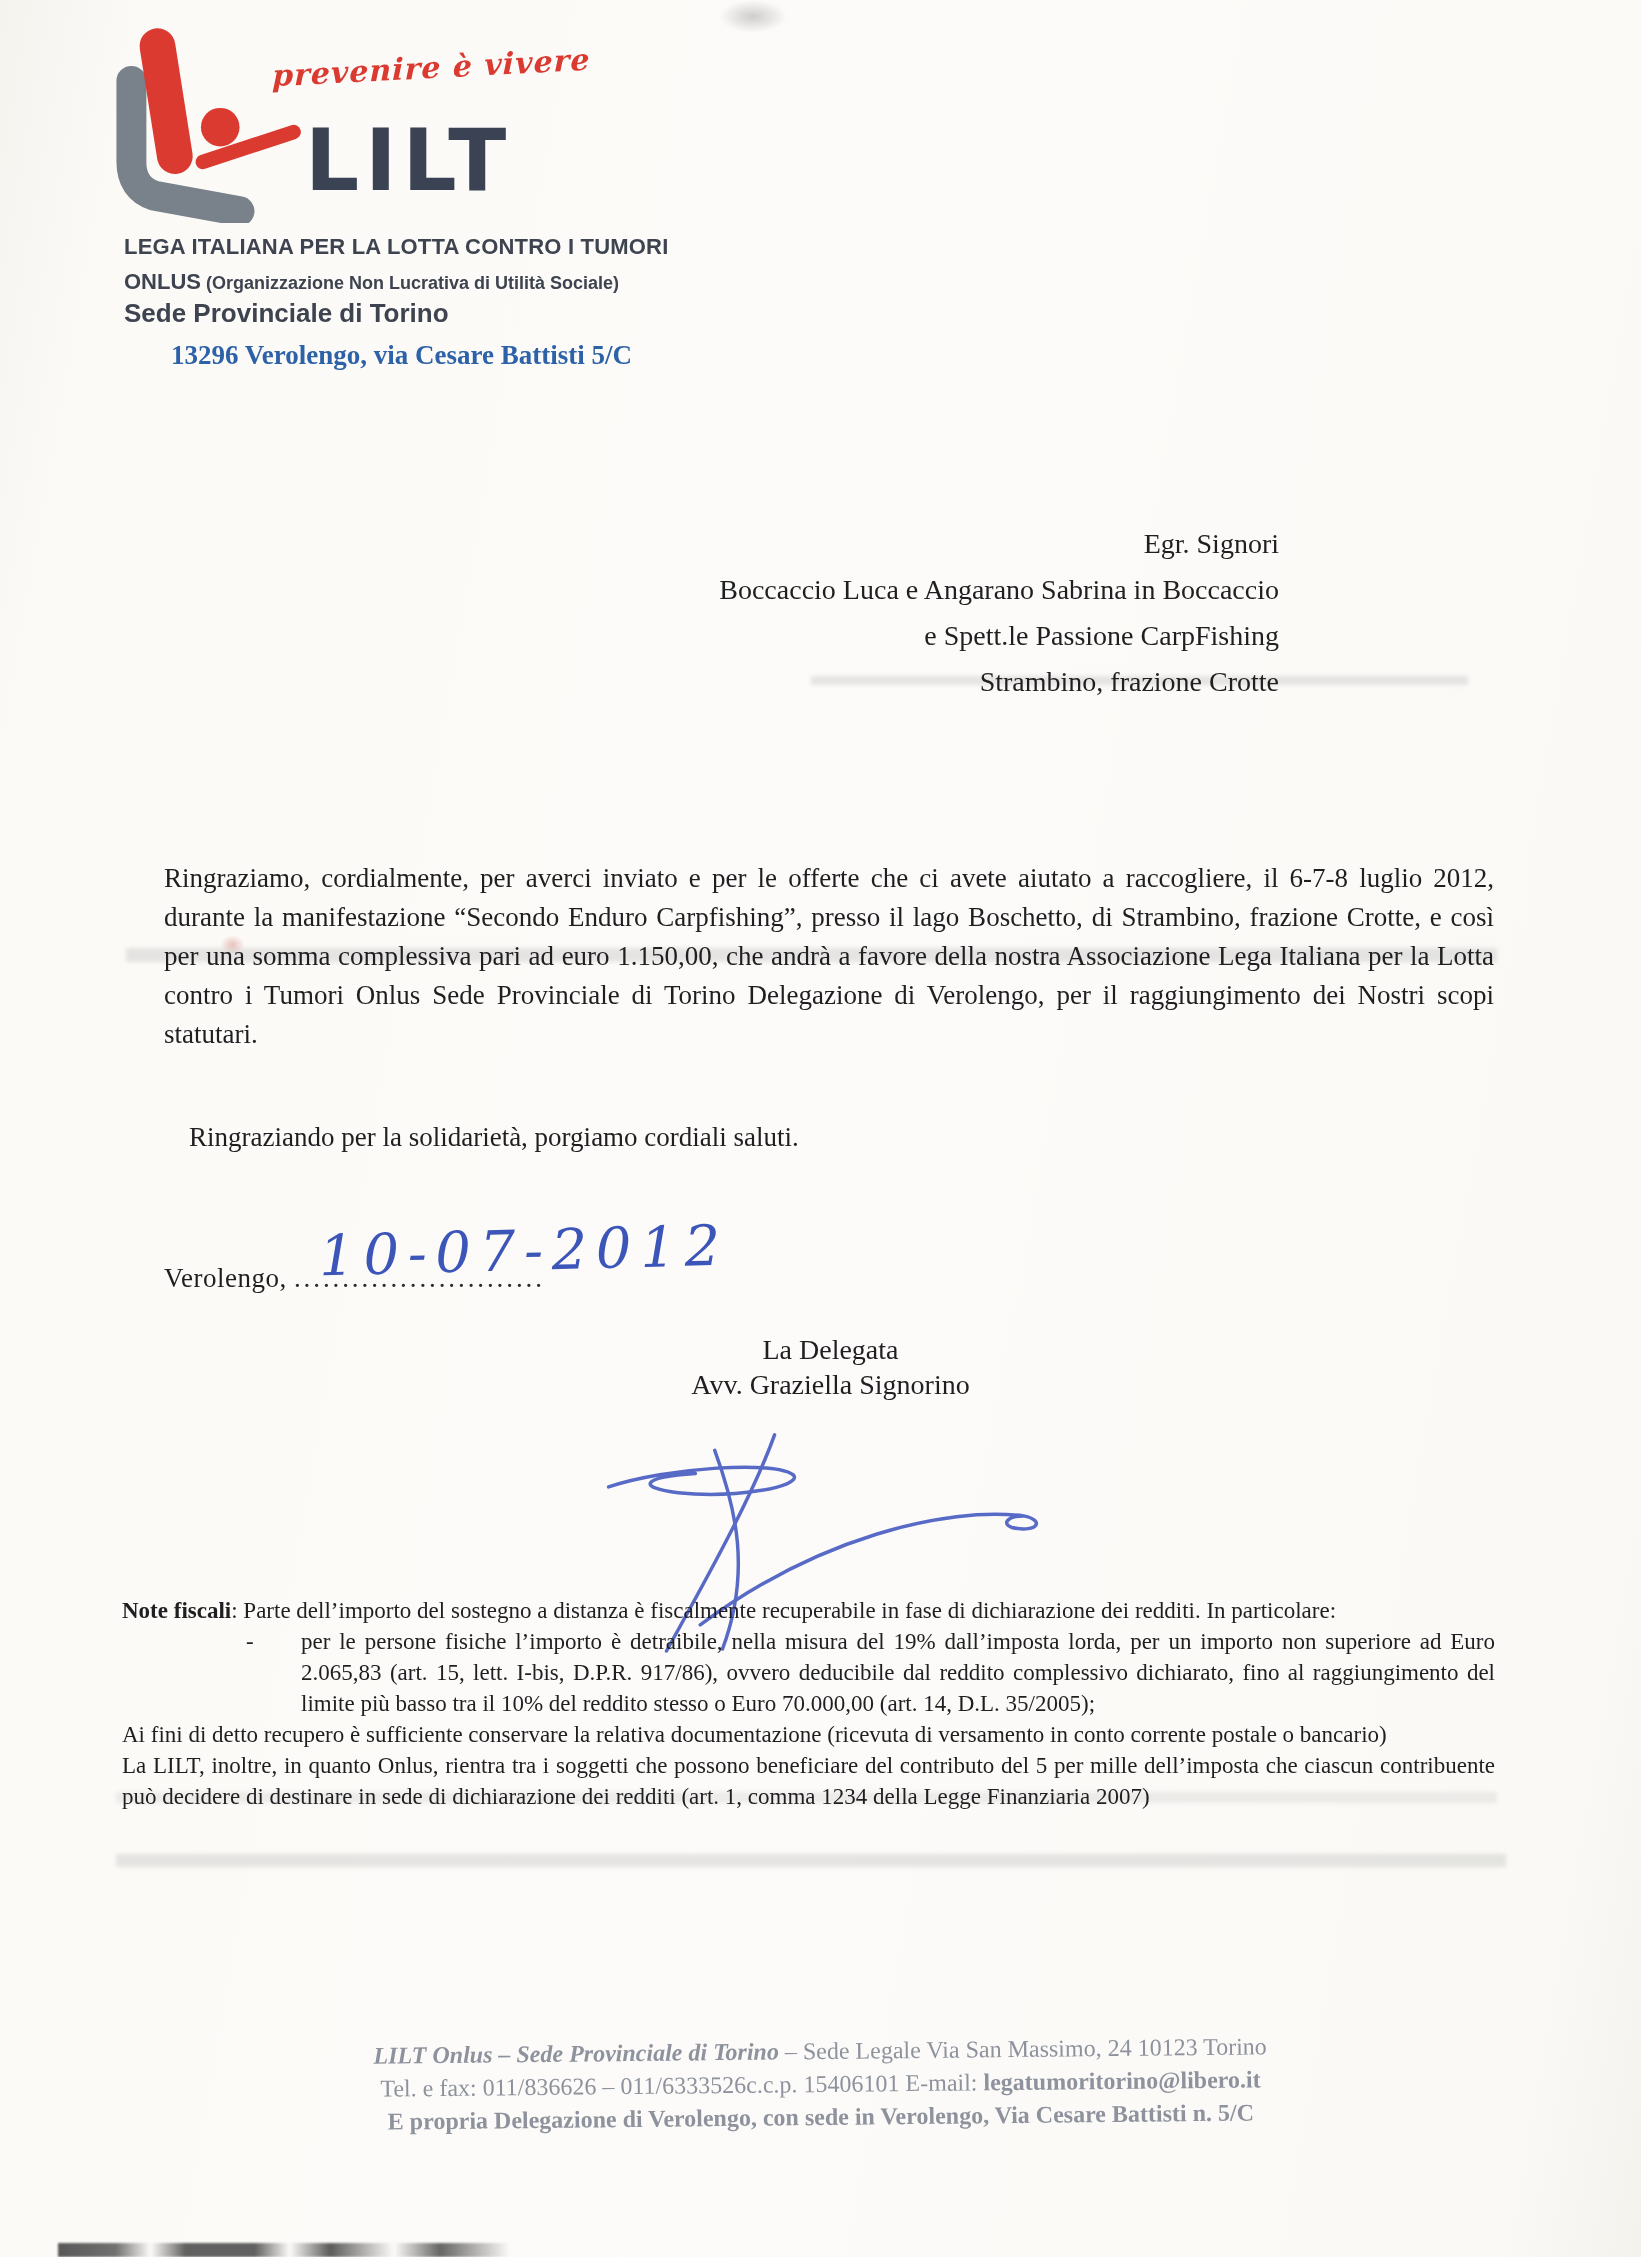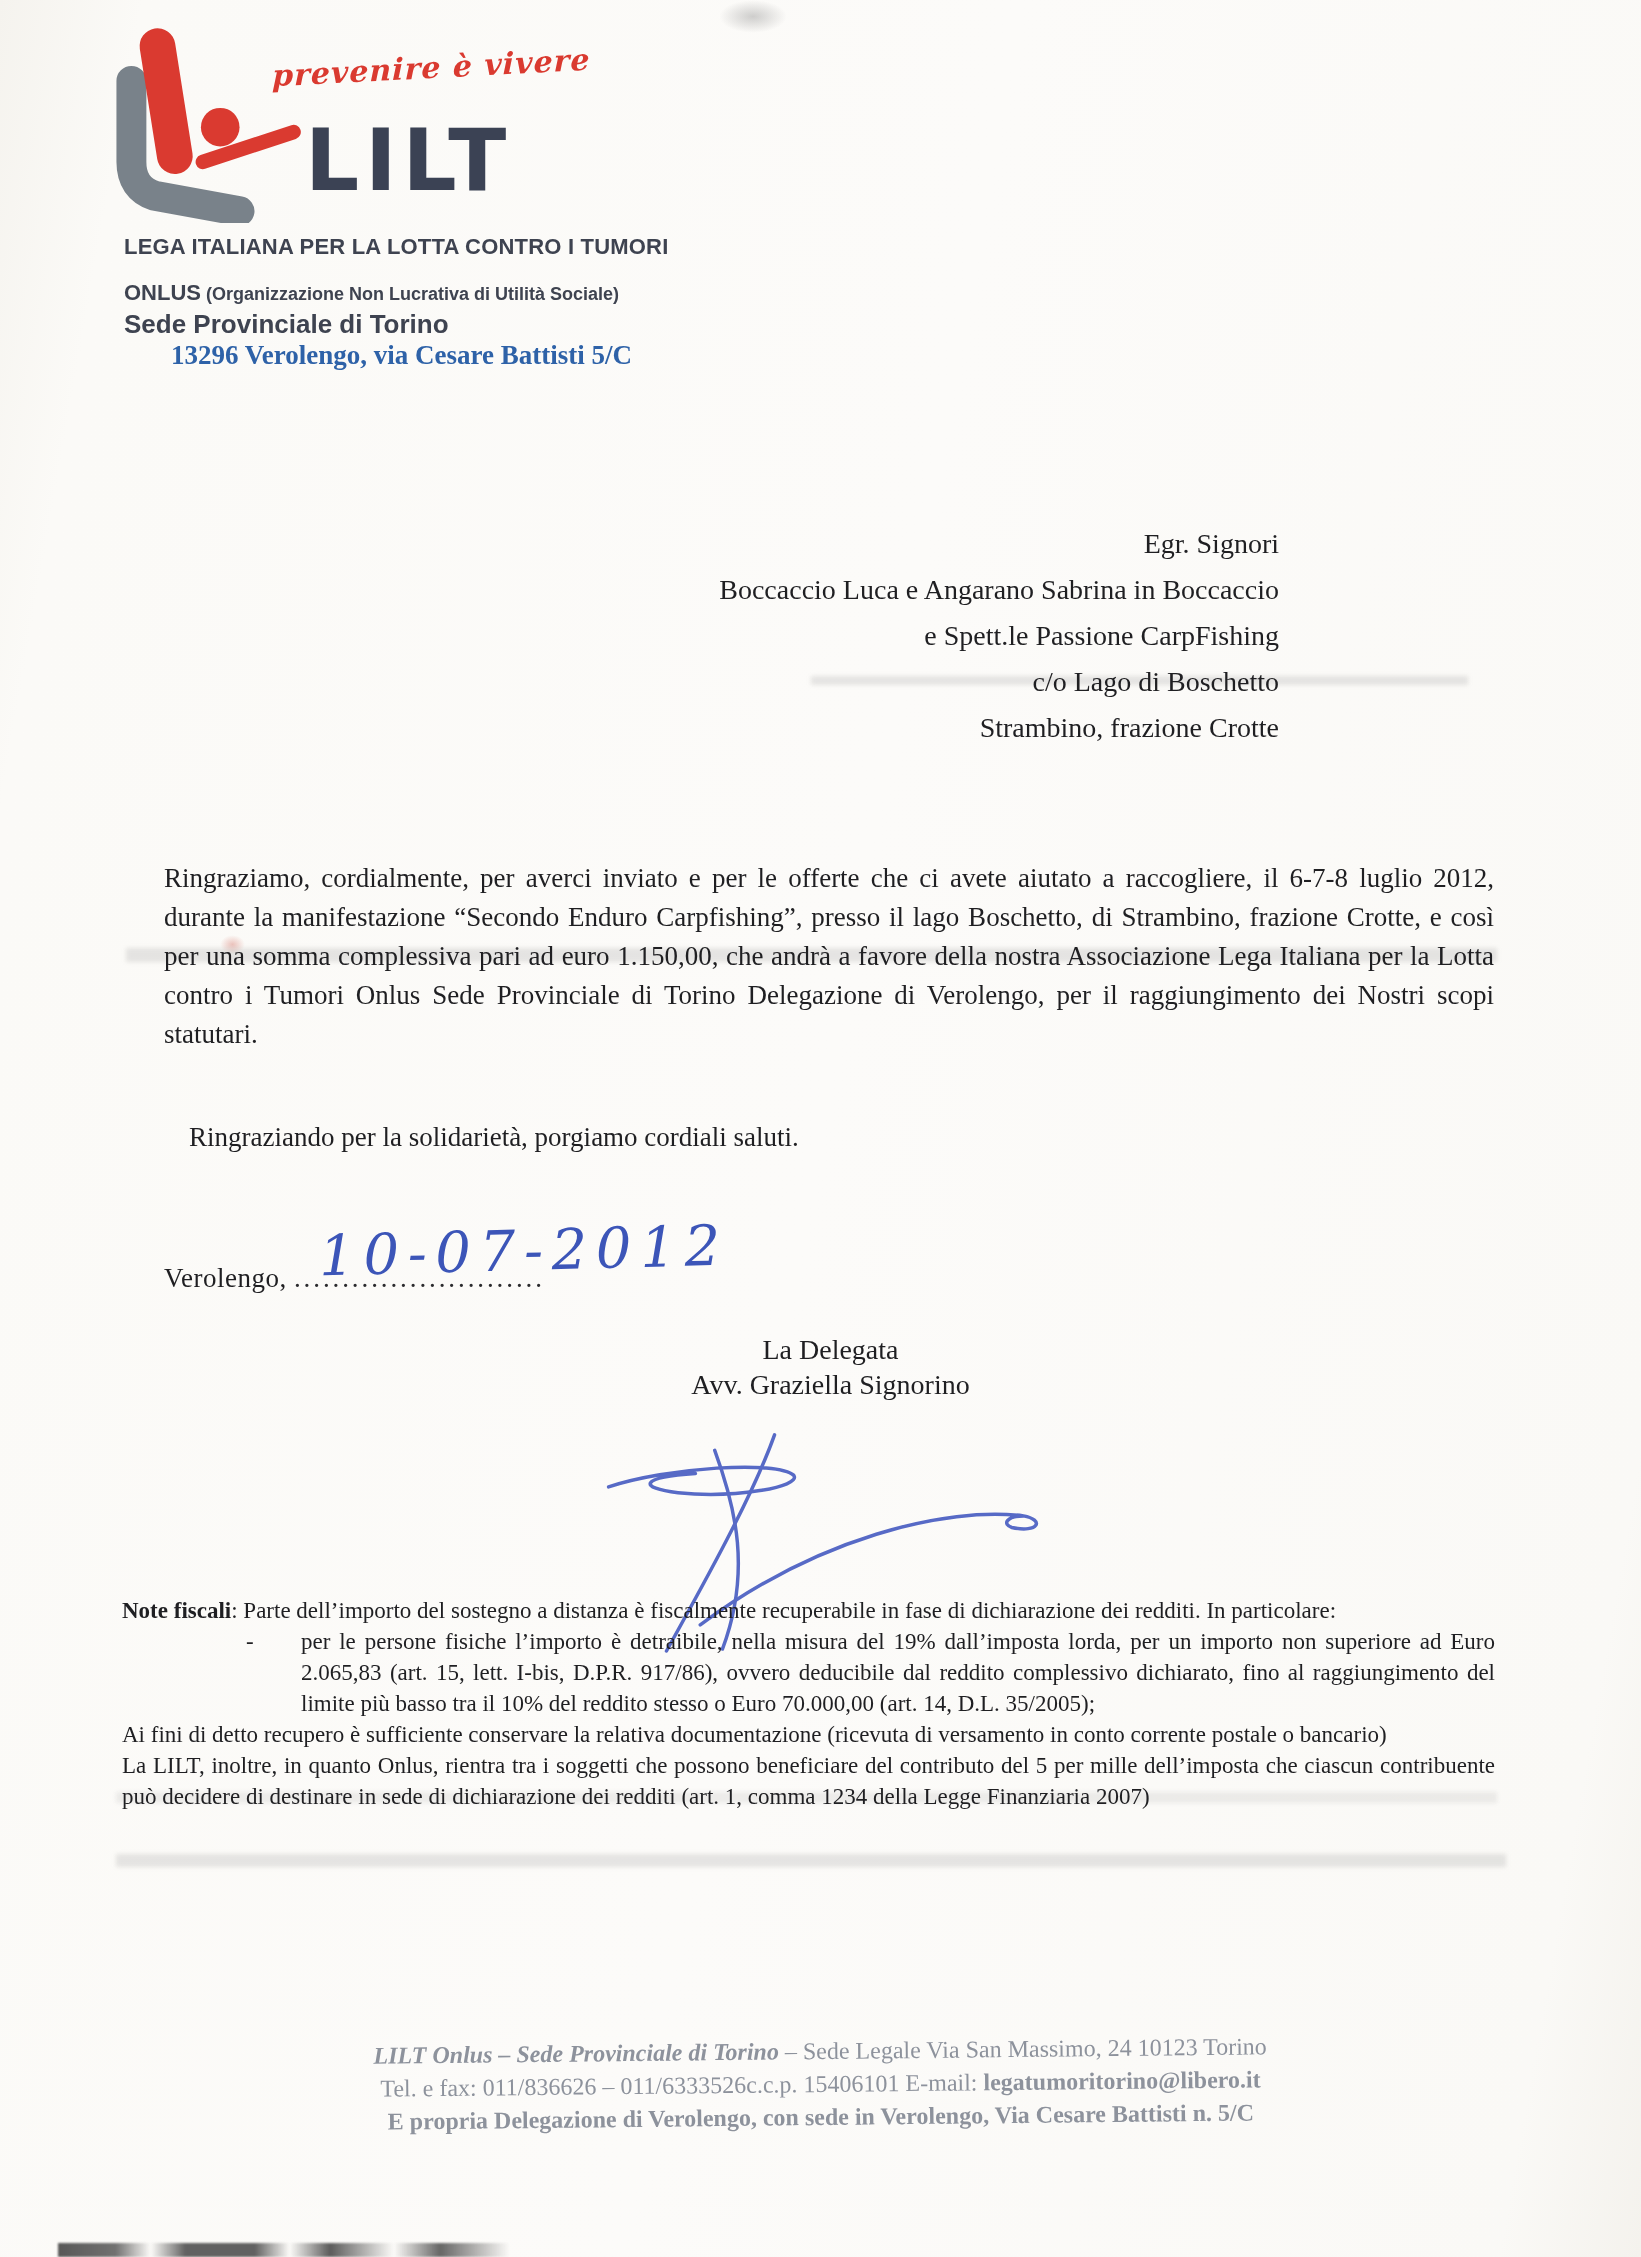--- a/index.html
+++ b/index.html
@@ -10,21 +10,21 @@
   }
   .abs { position:absolute; }
   
   .tagline { font-family:"DejaVu Serif", serif; font-style:italic; font-weight:bold;
     font-size:30px; transform:rotate(-3deg) skewX(-4deg); letter-spacing:1px; }
   .lilt-word { font-family:"DejaVu Sans", sans-serif; font-weight:bold; font-size:85px;
     letter-spacing:5.8px; line-height:1; }
   
   .org { font-family:Liberation Sans, sans-serif; font-weight:bold; color:#3e4350; }
   .org-l1 { font-size:22px; letter-spacing:0.2px; }
-  .org-l2 { font-size:22px; margin-top:20px; }
+  .org-l2 { font-size:22px; margin-top:9px; }
   .org-l2 .paren { font-size:18px; font-weight:bold; }
   .org-l3 { font-size:26px; margin-top:2.9px; }
   .blueblock { font-weight:bold; font-size:27px; line-height:38px; }
   
   .recipient { font-size:28px; line-height:46px; text-align:right; }
   
   .bodytext { font-size:27px; line-height:39px; text-align:justify; }
   .salute { font-size:27px;margin-left:25px; }
   .dateline { font-size:27px; letter-spacing:0.5px; }
   .dots { letter-spacing:2.9px; color:#2a2a2d; }
@@ -81,21 +81,20 @@
   </div>
 
   <div class="abs blueblock" style="left:171px; top:336px; color:#2e62a8;">
     <div>13296 Verolengo, via Cesare Battisti 5/C</div>
   </div>
 
   <div class="abs recipient" style="left:676px; top:521px; width:603px;">
     <div>Egr. Signori</div>
     <div>Boccaccio Luca e Angarano Sabrina in Boccaccio</div>
     <div>e Spett.le Passione CarpFishing</div>
-    <div>c/o Lago di Boschetto</div>
     <div>Strambino, frazione Crotte</div>
   </div>
 
   <div class="abs bodytext" style="left:164px; top:859px; width:1330px;">Ringraziamo, cordialmente, per averci inviato e per le offerte che ci avete aiutato a raccogliere, il 6-7-8 luglio 2012, durante la manifestazione “Secondo Enduro Carpfishing”, presso il lago Boschetto, di Strambino, frazione Crotte, e così per una somma complessiva pari ad euro 1.150,00, che andrà a favore della nostra Associazione Lega Italiana per la Lotta contro i Tumori Onlus Sede Provinciale di Torino Delegazione di Verolengo, per il raggiungimento dei Nostri scopi statutari.</div>
 
   <div class="abs salute" style="left:164px; top:1122px; width:1330px;">Ringraziando per la solidarietà, porgiamo cordiali saluti.</div>
 
   <div class="abs dateline" style="left:164px; top:1263px;">
     <span>Verolengo,</span>
     <span class="dots">..........................</span>

